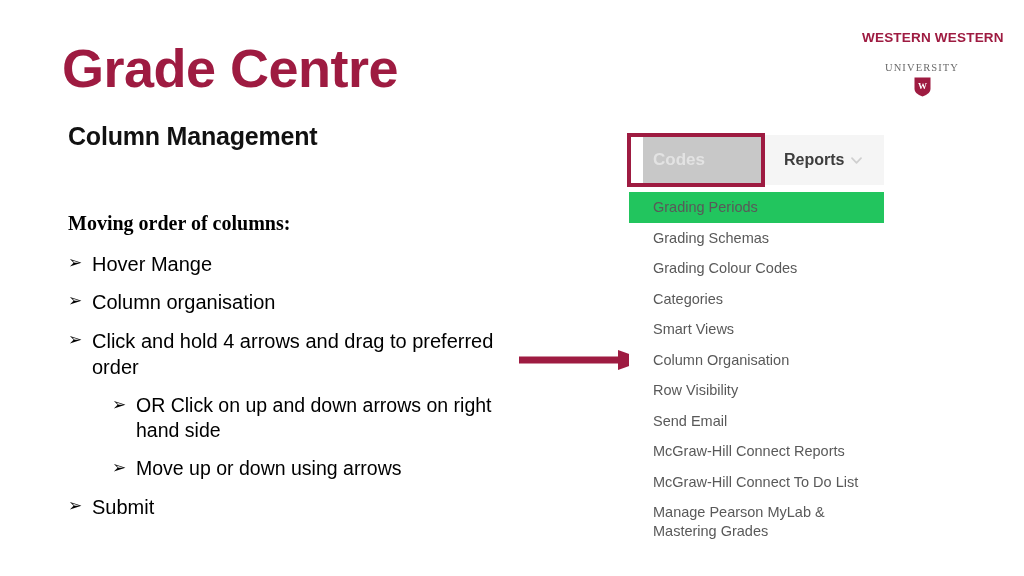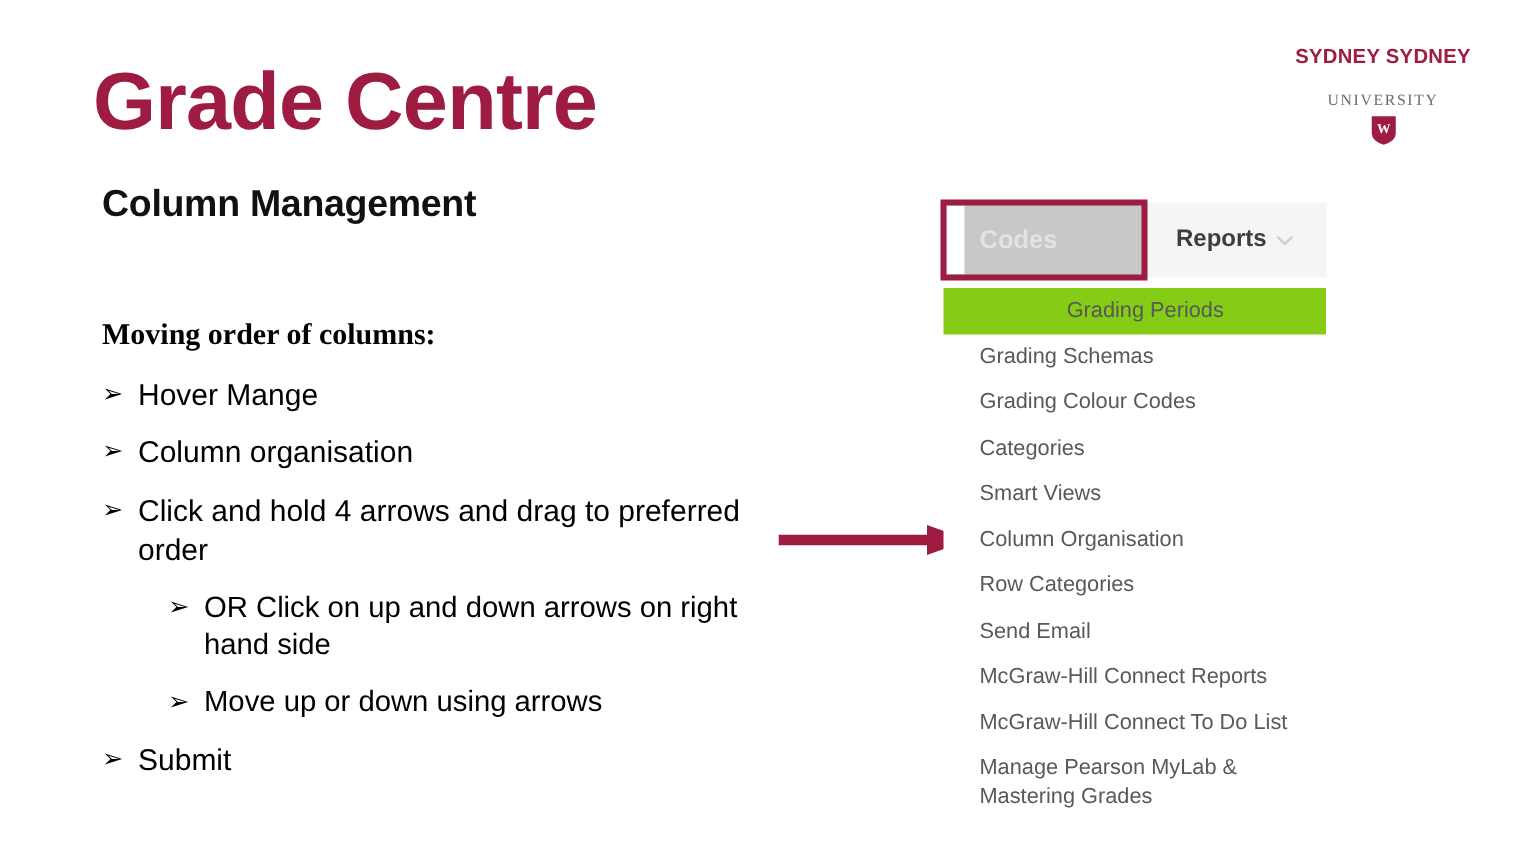--- a/index.html
+++ b/index.html
@@ -179,29 +179,28 @@
     background: #ffffff;
     padding-top: 7px;
   }
   .menu-item {
     font-size: 14.5px;
     color: #595959;
     padding: 6px 10px 6px 24px;
     line-height: 1.28;
   }
   .menu-item.active {
-    background: #84cc16;
-    text-align: center;
+    background: #22c55e;
   }
 </style>
 </head>
 <body>
 
 <div class="logo">
-  <div class="logo-line1">SYDNEY SYDNEY</div>
+  <div class="logo-line1">WESTERN WESTERN</div>
   <div class="logo-line2">UNIVERSITY</div>
   <svg class="logo-shield" viewBox="0 0 17 20">
     <path d="M0.5 0.5 H16.5 V12 Q16.5 17 8.5 19.5 Q0.5 17 0.5 12 Z" fill="#9E1B41"></path>
     <text x="8.5" y="11.6" font-family="Liberation Serif, serif" font-size="9" font-weight="bold" fill="#ffffff" text-anchor="middle">W</text>
   </svg>
 </div>
 
 <div class="page-title">Grade Centre</div>
 <div class="subtitle">Column Management</div>
 
@@ -258,21 +257,21 @@
     </div>
   </div>
 
   <div class="menu">
     <div class="menu-item active">Grading Periods</div>
     <div class="menu-item">Grading Schemas</div>
     <div class="menu-item">Grading Colour Codes</div>
     <div class="menu-item">Categories</div>
     <div class="menu-item">Smart Views</div>
     <div class="menu-item">Column Organisation</div>
-    <div class="menu-item">Row Categories</div>
+    <div class="menu-item">Row Visibility</div>
     <div class="menu-item">Send Email</div>
     <div class="menu-item">McGraw-Hill Connect Reports</div>
     <div class="menu-item">McGraw-Hill Connect To Do List</div>
     <div class="menu-item">Manage Pearson MyLab &amp; Mastering Grades</div>
   </div>
 </div>
 
 <div class="highlight-inner-gap"></div>
 <div class="highlight-box"></div>
 

